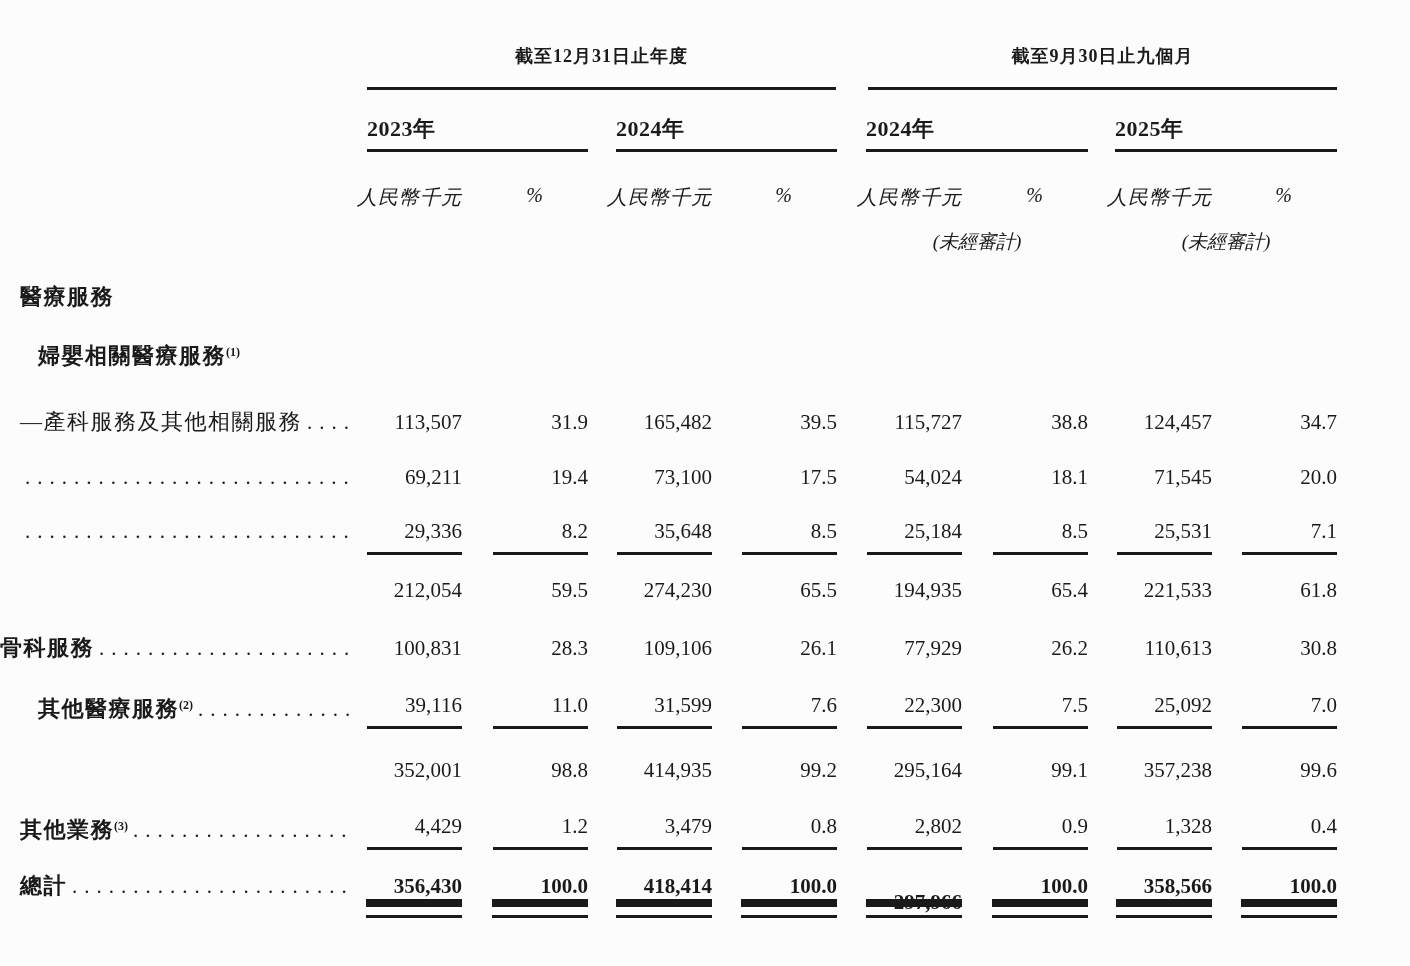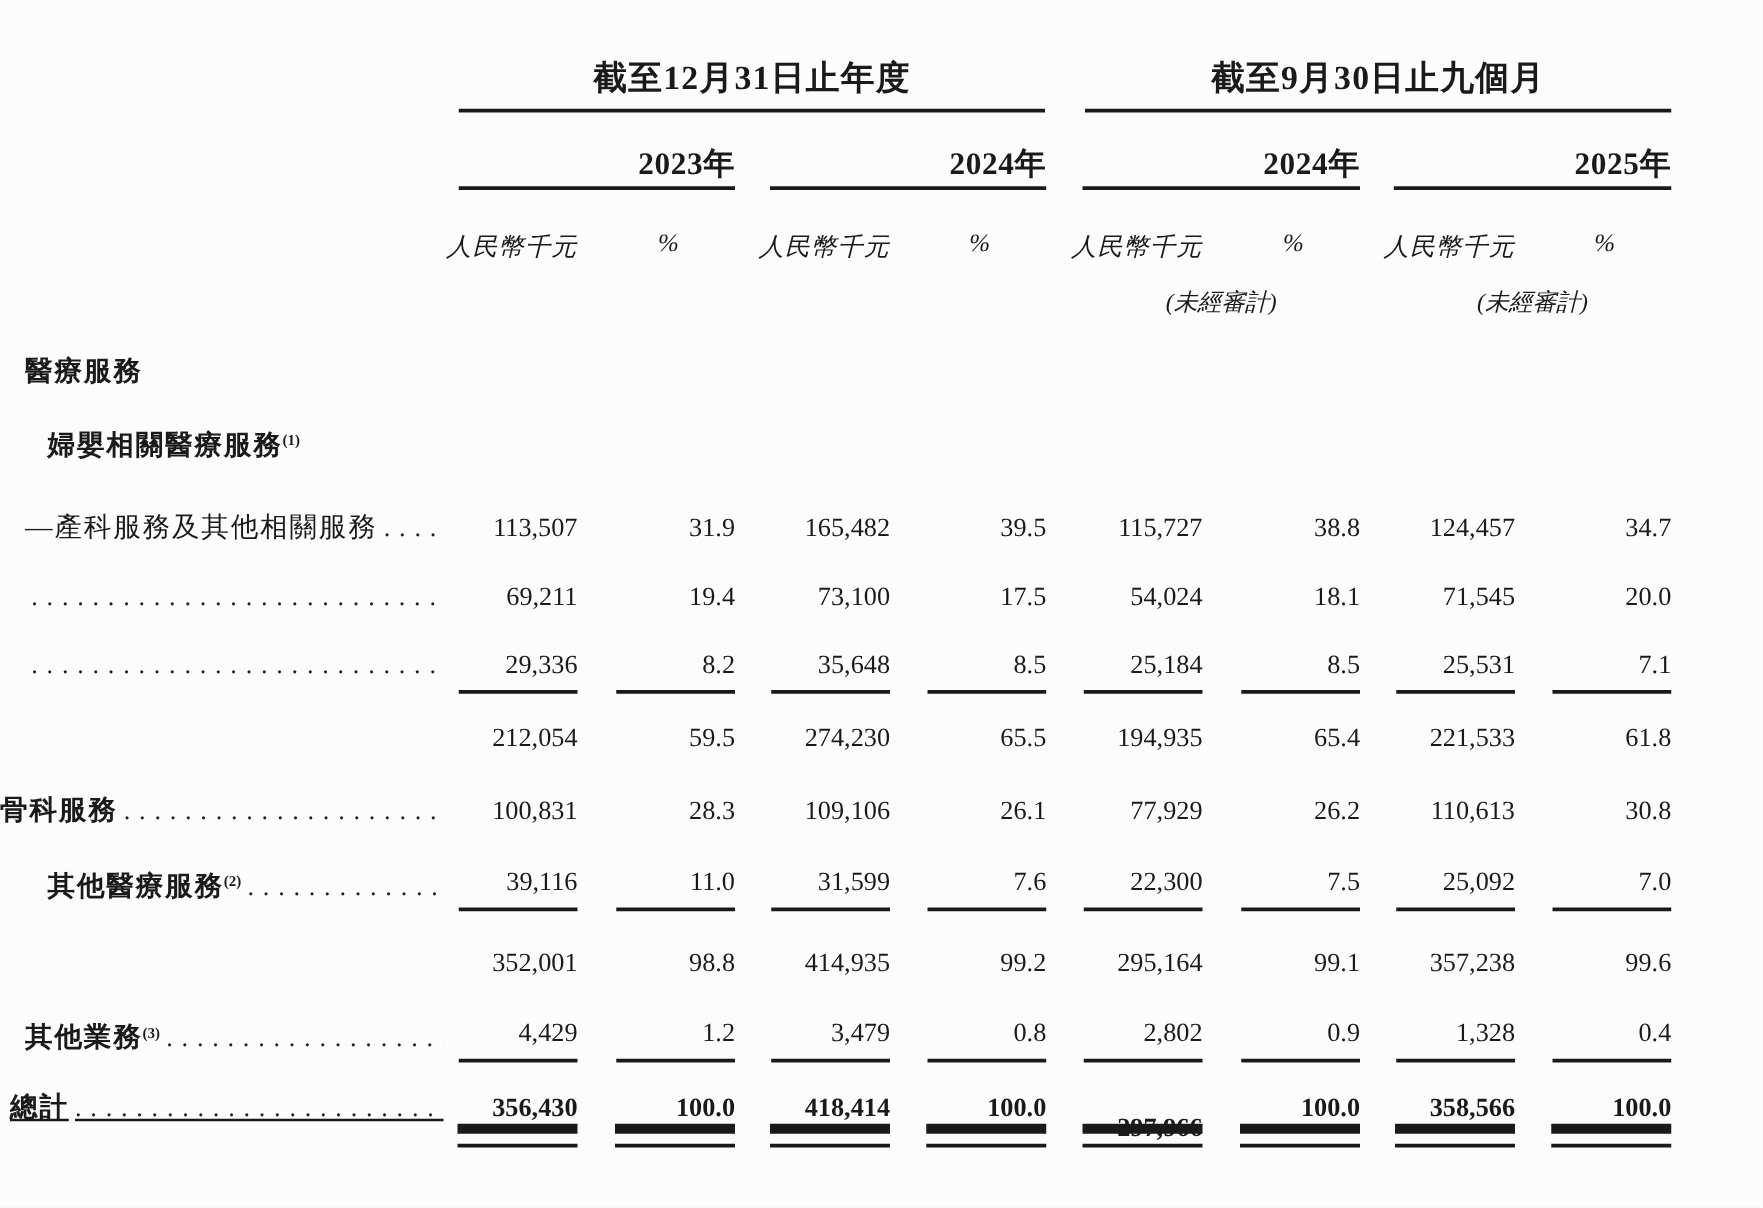--- a/index.html
+++ b/index.html
@@ -4,23 +4,23 @@
 <style>
   html,body { margin:0; padding:0; }
   body { background:#e8e8e8; }
   .page {
     position:relative; width:1410px; height:966px;
     background:#fcfcfc; overflow:hidden;
     font-family:"Liberation Serif","DejaVu Serif",serif;
     color:#1a1a1a;
   }
   .abs { position:absolute; }
-  .grp-title { font-weight:bold; font-size:27px; text-align:center; letter-spacing:1px; white-space:nowrap; }
+  .grp-title { font-weight:bold; font-size:18px; text-align:center; letter-spacing:1px; white-space:nowrap; }
   .hrule { background:#1a1a1a; height:2.5px; }
-  .yr-title { font-weight:bold; font-size:25px; text-align:right; letter-spacing:.5px; }
+  .yr-title { font-weight:bold; font-size:22px; text-align:left; letter-spacing:.5px; }
   .col-hd { font-style:italic; font-size:20px; text-align:right; letter-spacing:1px; white-space:nowrap; }
   .unaudited { font-style:italic; font-size:19px; text-align:center; white-space:nowrap; }
   .row { position:absolute; left:0; display:flex; height:34px; line-height:34px; }
   .cell-label { width:355px; box-sizing:border-box; display:flex; overflow:hidden; align-items:baseline; line-height:34px; }
   .lbl { font-size:22px; letter-spacing:1.5px; white-space:nowrap; }
   .lbl.bold { font-weight:bold; }
   .lbl sup { font-size:12px; letter-spacing:0; vertical-align:7px; }
   .leader { flex:1; overflow:hidden; white-space:nowrap; font-size:21px; letter-spacing:7px; padding-left:5px; color:#1f1f1f; }
   .cell-num { text-align:right; font-size:21px; box-sizing:border-box; white-space:nowrap; }
   .cell-num.bold { font-weight:bold; }
@@ -187,21 +187,21 @@
       </div>
       <div class="seg" style="left: 367px; top: 847px; width: 95px; height: 2.5px;"></div>
       <div class="seg" style="left: 493px; top: 847px; width: 95px; height: 2.5px;"></div>
       <div class="seg" style="left: 617px; top: 847px; width: 95px; height: 2.5px;"></div>
       <div class="seg" style="left: 742px; top: 847px; width: 95px; height: 2.5px;"></div>
       <div class="seg" style="left: 867px; top: 847px; width: 95px; height: 2.5px;"></div>
       <div class="seg" style="left: 993px; top: 847px; width: 95px; height: 2.5px;"></div>
       <div class="seg" style="left: 1117px; top: 847px; width: 95px; height: 2.5px;"></div>
       <div class="seg" style="left: 1242px; top: 847px; width: 95px; height: 2.5px;"></div>
       <div class="row" style="top: 869px;">
-        <div class="cell-label" style="padding-left: 8px; text-decoration: underline;">
+        <div class="cell-label" style="padding-left: 20px;">
           <span class="lbl bold">總計</span>
           <span class="leader">............................................</span>
         </div>
         <div class="cell-num bold" style="width: 107px;">356,430</div>
         <div class="cell-num bold" style="width: 126px;">100.0</div>
         <div class="cell-num bold" style="width: 124px;">418,414</div>
         <div class="cell-num bold" style="width: 125px;">100.0</div>
         <div class="cell-num bold" style="width: 125px; margin-top: 16px;">297,966</div>
         <div class="cell-num bold" style="width: 126px;">100.0</div>
         <div class="cell-num bold" style="width: 124px;">358,566</div>

